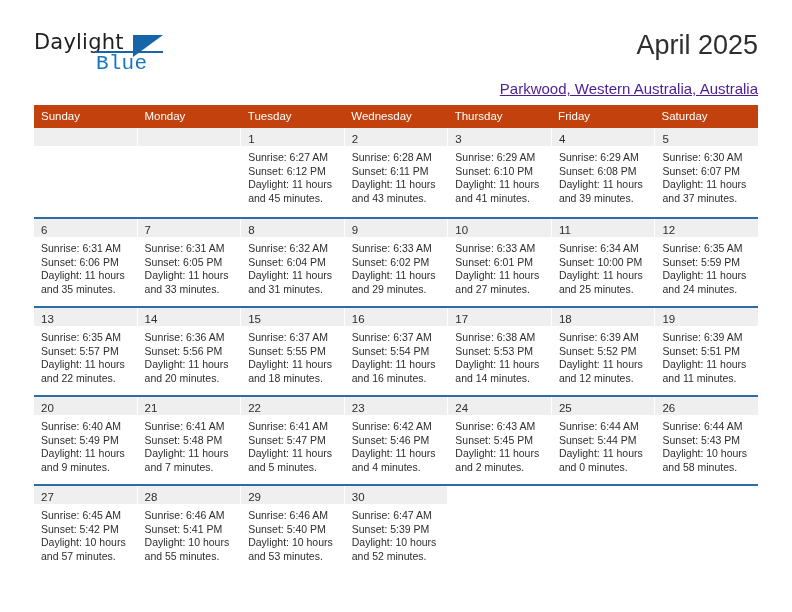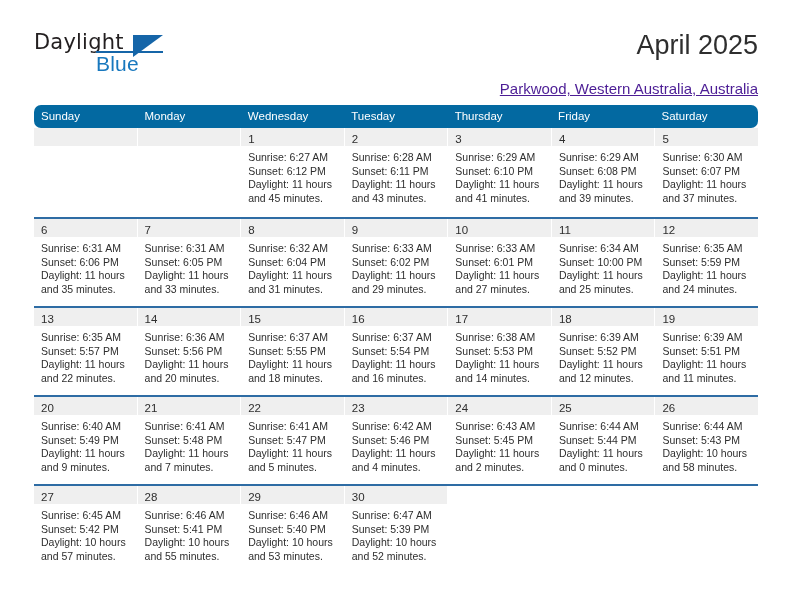--- a/index.html
+++ b/index.html
@@ -45,21 +45,21 @@
     color: #231f20;
     font-family: "DejaVu Sans", sans-serif;
   }
   .brand-blue {
     position: absolute;
     left: 62px;
     top: 22px;
     font-size: 21px;
     letter-spacing: 0.2px;
     color: #1878be;
-    font-family: Liberation Sans, sans-serif;
+    font-family: Liberation Mono, monospace;
     text-align: center;
   }
   .brand-triangle {
     position: absolute;
     left: 99px;
     top: 5px;
     width: 0;
     height: 0;
     border-left: 30px solid #1565a8;
     border-bottom: 22px solid transparent;
@@ -97,22 +97,21 @@
   
   .calendar {
     position: absolute;
     left: 34px;
     top: 105px;
     width: 724px;
   }
   .dow-row {
     display: flex;
     width: 100%;
-    background: #0369a1;
-    border-radius: 7px;
+    background: #c2410c;
   }
   .dow {
     flex: 1 1 0;
     min-width: 0;
     box-sizing: border-box;
     padding: 4px 0 4px 7px;
     font-size: 11.5px;
     color: #ffffff;
     line-height: 15px;
     height: 23px;
@@ -186,22 +185,22 @@
       <div class="cal-title">April 2025</div>
       <div class="cal-subtitle">Parkwood, Western Australia, Australia</div>
     </div>
 
   </div>
 
   <div class="calendar">
     <div class="dow-row" id="dow-row">
         <div class="dow">Sunday</div>
         <div class="dow">Monday</div>
+        <div class="dow">Tuesday</div>
         <div class="dow">Wednesday</div>
-        <div class="dow">Tuesday</div>
         <div class="dow">Thursday</div>
         <div class="dow">Friday</div>
         <div class="dow">Saturday</div>
       </div>
     <div id="weeks-container">
         <div class="week-row first">
           <div class="day-cell empty">
             <div class="daynum-band"><span class="daynum"></span></div>
           </div>
           <div class="day-cell empty">

